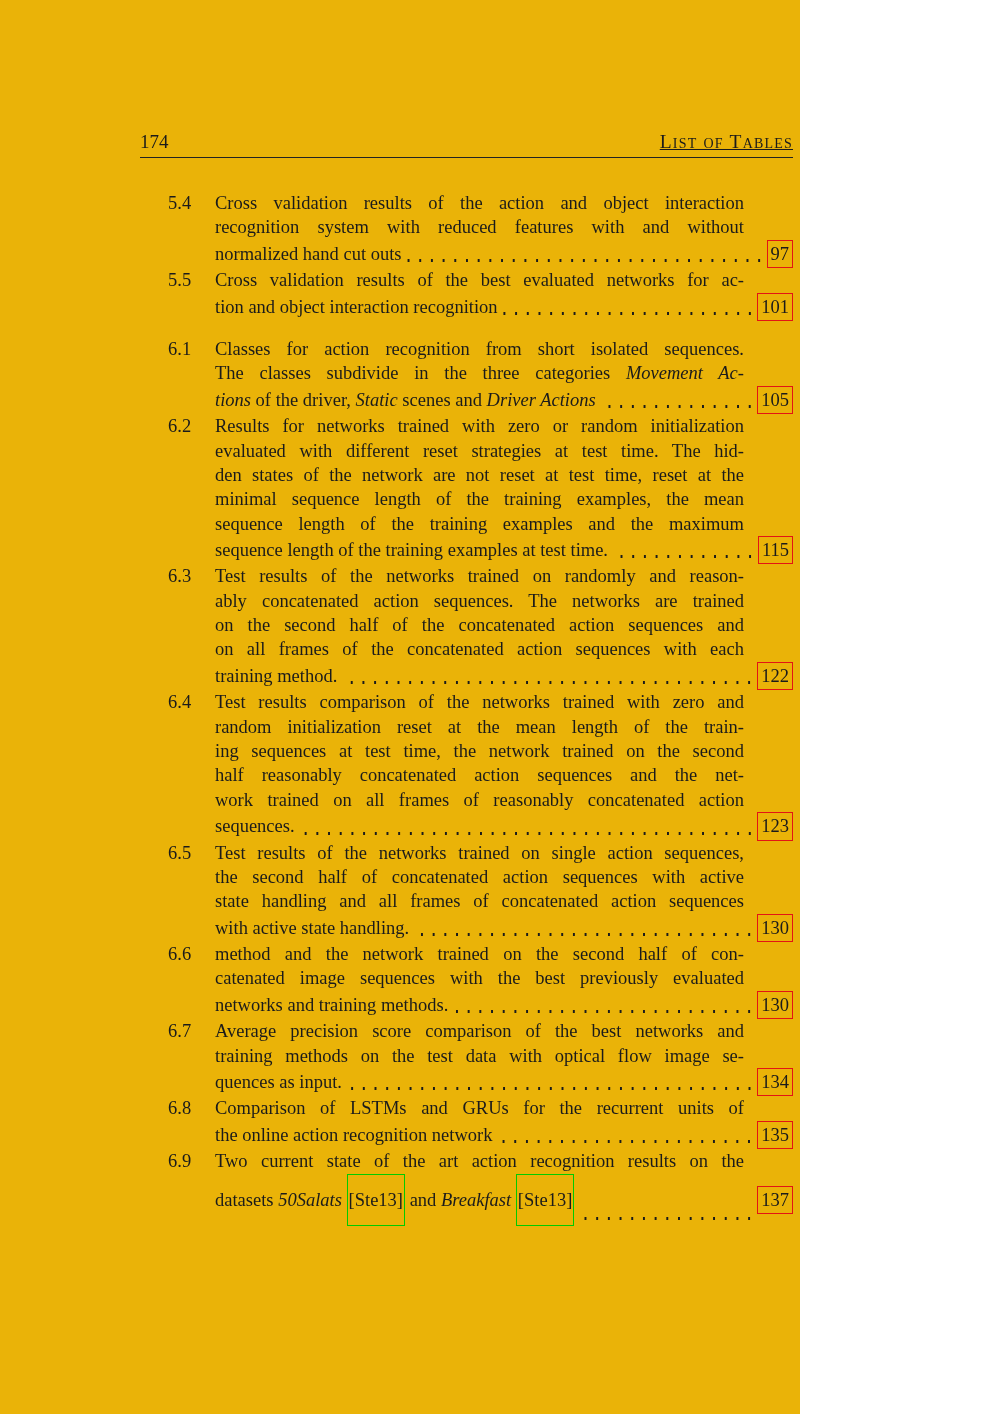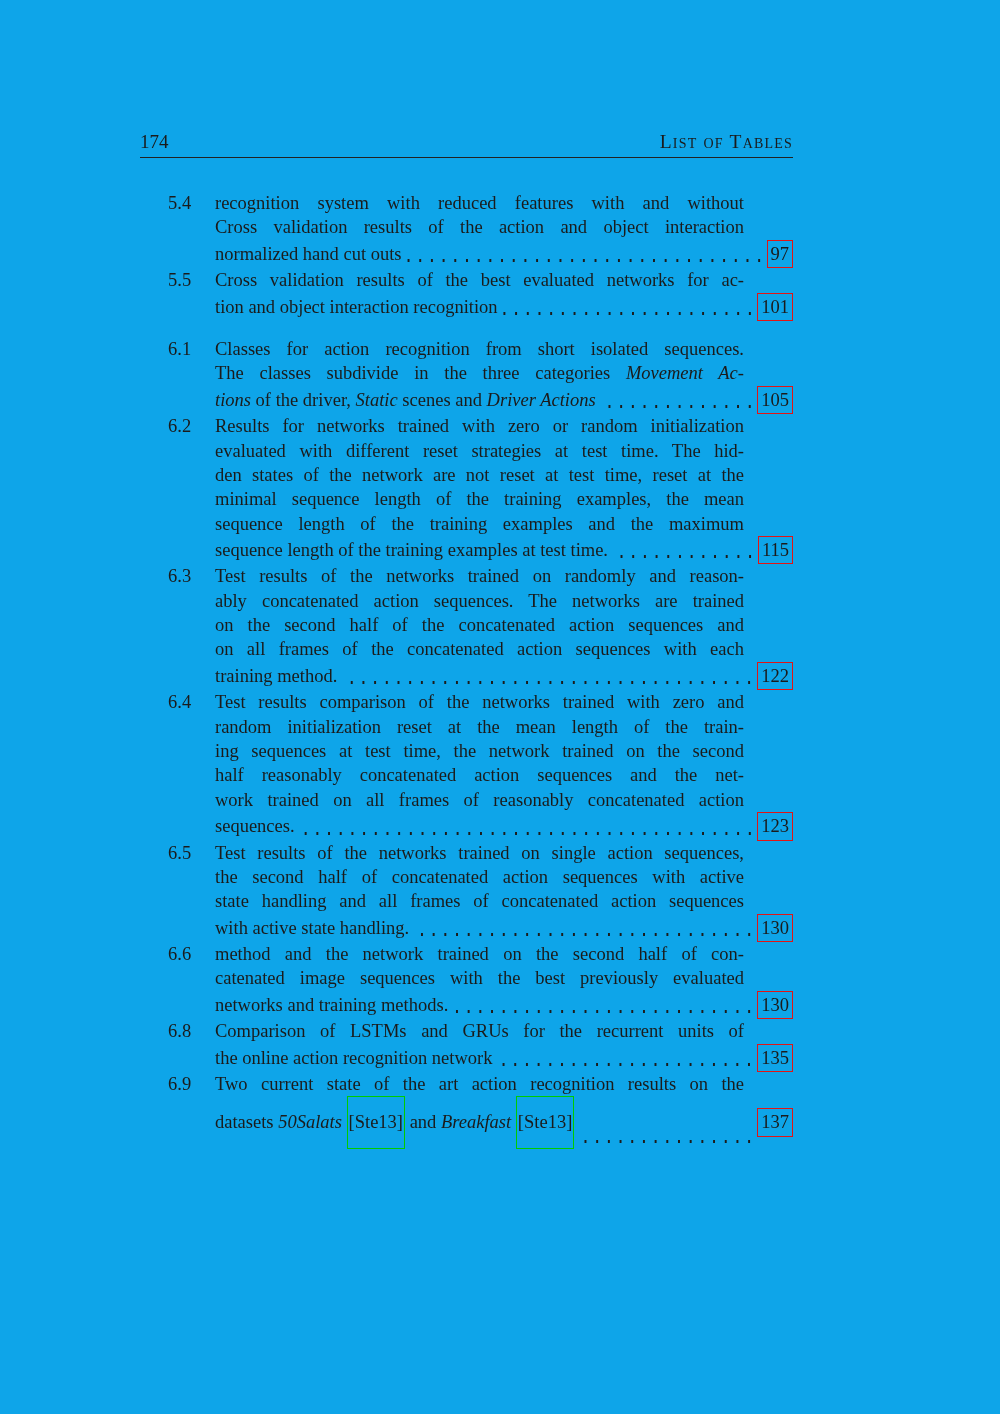--- a/index.html
+++ b/index.html
@@ -1,20 +1,20 @@
 <!DOCTYPE html>
 <html style="--text: #1b1b1b; --rule: #222222; --link-border: #e31414; --cite-border: #00cc00;"><head>
 <meta charset="utf-8">
 <style>
   html, body { margin: 0; padding: 0; background: #ffffff; }
   .page {
     position: relative;
-    width: 1000px;
+    width: 800px;
     height: 1414px;
-    background: #0ea5e9;
+    background: #eab308;
     font-family: "Liberation Serif", "DejaVu Serif", serif;
     color: var(--text, #1b1b1b);
     font-size: 18.5px;
     line-height: 24.35px;
     overflow: hidden;
   }
   .header {
     position: absolute;
     left: 140px;
     top: 130px;
@@ -22,20 +22,21 @@
     display: flex;
     justify-content: space-between;
     align-items: baseline;
     line-height: 23px;
   }
   .header .pgnum { font-size: 19px; }
   .header .title {
     font-variant: small-caps;
     font-size: 19.5px;
     letter-spacing: 1.2px;
+    text-decoration: underline;
   }
   .rule {
     position: absolute;
     left: 140px;
     top: 157px;
     width: 653px;
     height: 0;
     border-top: 1.5px solid var(--rule, #222);
   }
   .toc {
@@ -95,22 +96,22 @@
 <div class="page">
   <div class="header">
     <span class="pgnum">174</span>
     <span class="title">List of Tables</span>
   </div>
   <div class="rule"></div>
   <div class="toc" id="toc">
       <div class="entry">
         <div class="num">5.4</div>
         <div class="body">
+          <div class="line">Cross validation results of the action and object interaction</div>
           <div class="line">recognition system with reduced features with and without</div>
-          <div class="line">Cross validation results of the action and object interaction</div>
           <div class="lastline">
             <span class="txt">normalized hand cut outs</span>
             <span class="leader"></span>
             <span class="pagebox">97</span>
           </div>
         </div>
       </div>
       <div class="entry">
         <div class="num">5.5</div>
         <div class="body">
@@ -197,20 +198,32 @@
           <div class="line">method and the network trained on the second half of con-</div>
           <div class="line">catenated image sequences with the best previously evaluated</div>
           <div class="lastline">
             <span class="txt">networks and training methods.</span>
             <span class="leader"></span>
             <span class="pagebox">130</span>
           </div>
         </div>
       </div>
       <div class="entry">
+        <div class="num">6.7</div>
+        <div class="body">
+          <div class="line">Average precision score comparison of the best networks and</div>
+          <div class="line">training methods on the test data with optical flow image se-</div>
+          <div class="lastline">
+            <span class="txt">quences as input.</span>
+            <span class="leader"></span>
+            <span class="pagebox">134</span>
+          </div>
+        </div>
+      </div>
+      <div class="entry">
         <div class="num">6.8</div>
         <div class="body">
           <div class="line">Comparison of LSTMs and GRUs for the recurrent units of</div>
           <div class="lastline">
             <span class="txt">the online action recognition network</span>
             <span class="leader"></span>
             <span class="pagebox">135</span>
           </div>
         </div>
       </div>

